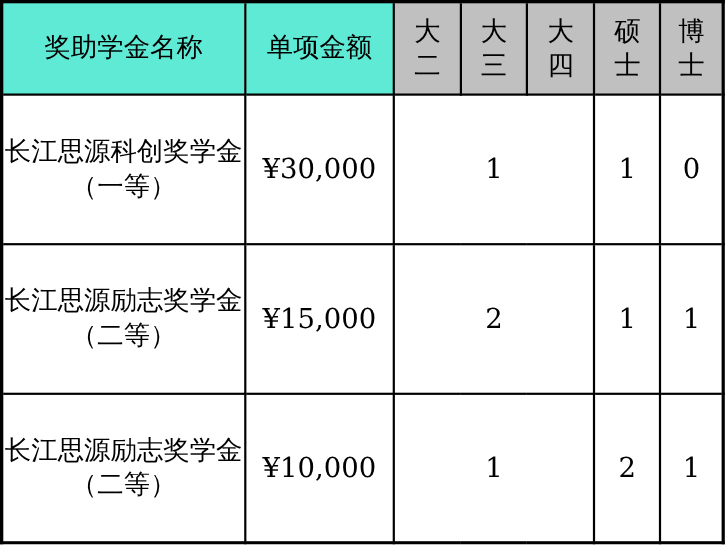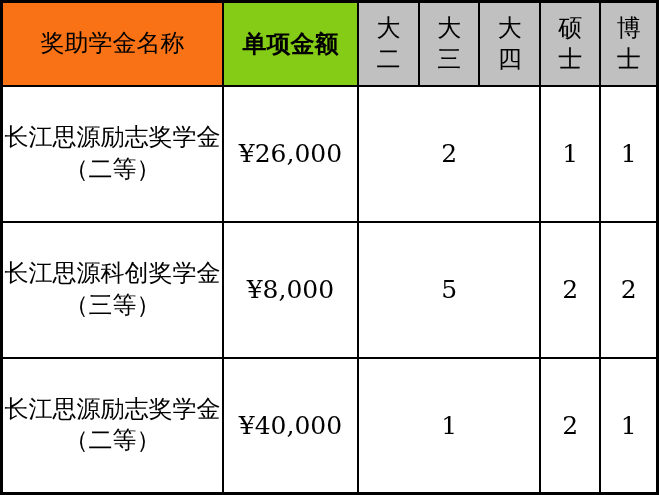--- a/index.html
+++ b/index.html
@@ -65,50 +65,50 @@
     <col style="width:221px">
     <col style="width:135px">
     <col style="width:61px">
     <col style="width:60px">
     <col style="width:61px">
     <col style="width:60px">
     <col style="width:57px">
   </colgroup>
   <thead>
     <tr class="header-row">
-      <th style="background: #f97316;">奖助学金名称</th>
-      <th style="background: #84cc16; font-weight: bold;">单项金额</th>
+      <th style="background: #5eead4;">奖助学金名称</th>
+      <th style="background: #5eead4;">单项金额</th>
       <th class="vertical-head" style="background: rgb(192, 192, 192);">大
 二</th>
       <th class="vertical-head" style="background: rgb(192, 192, 192);">大
 三</th>
       <th class="vertical-head" style="background: rgb(192, 192, 192);">大
 四</th>
       <th class="vertical-head" style="background: rgb(192, 192, 192);">硕
 士</th>
       <th class="vertical-head" style="background: rgb(192, 192, 192);">博
 士</th>
     </tr>
   </thead>
   <tbody>
     <tr class="data-row">
+      <td class="name-cell">长江思源科创奖学金（一等）</td>
+      <td class="amount-cell">¥30,000</td>
+      <td class="count-cell" colspan="3">1</td>
+      <td class="count-cell">1</td>
+      <td class="count-cell">0</td>
+    </tr>
+    <tr class="data-row">
       <td class="name-cell">长江思源励志奖学金（二等）</td>
-      <td class="amount-cell">¥26,000</td>
+      <td class="amount-cell">¥15,000</td>
       <td class="count-cell" colspan="3">2</td>
       <td class="count-cell">1</td>
       <td class="count-cell">1</td>
     </tr>
     <tr class="data-row">
-      <td class="name-cell">长江思源科创奖学金（三等）</td>
-      <td class="amount-cell">¥8,000</td>
-      <td class="count-cell" colspan="3">5</td>
-      <td class="count-cell">2</td>
-      <td class="count-cell">2</td>
-    </tr>
-    <tr class="data-row">
       <td class="name-cell">长江思源励志奖学金（二等）</td>
-      <td class="amount-cell">¥40,000</td>
+      <td class="amount-cell">¥10,000</td>
       <td class="count-cell" colspan="3">1</td>
       <td class="count-cell">2</td>
       <td class="count-cell">1</td>
     </tr>
   </tbody>
 </table>
 
 </body></html>

